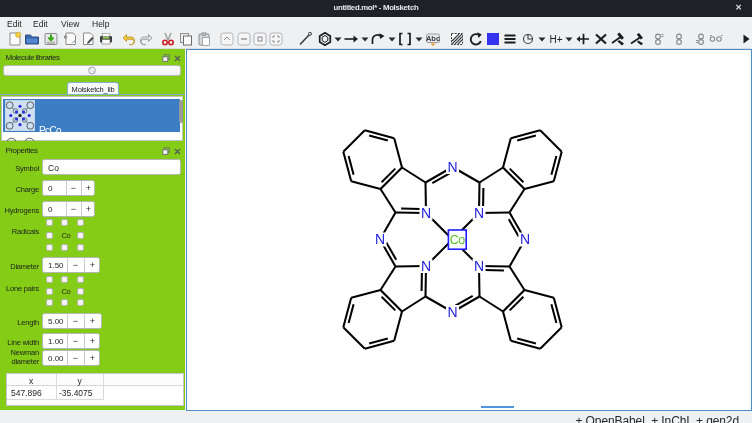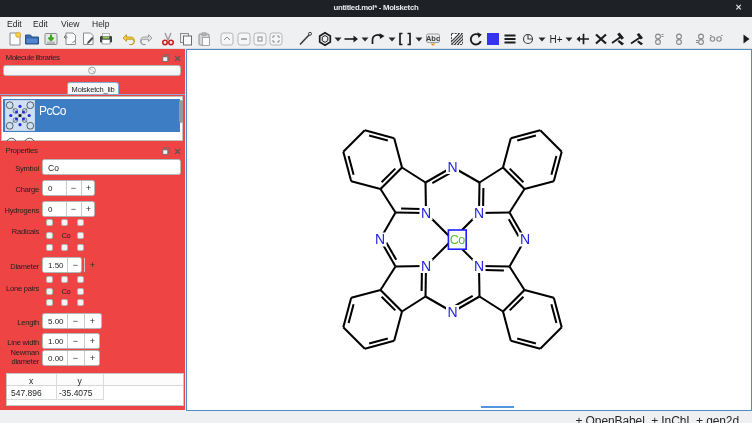--- a/index.html
+++ b/index.html
@@ -3,21 +3,21 @@
 * { margin:0; padding:0; box-sizing:border-box; }
 html,body { width:752px; height:423px; overflow:hidden; position:relative;
   font-family:"Liberation Sans",sans-serif; background:#eff0f1; }
 #titlebar { position:absolute; left:0; top:0; width:752px; height:26px; background:#1e2226; }
 #title { position:absolute; width:100%; text-align:center; top:3px; color:#e8eaec; font-size:7.8px; letter-spacing:-0.3px; font-weight:bold; }
 #tclose { position:absolute; right:10px; top:2.5px; color:#dfe1e3; font-size:8px; font-weight:bold; }
 #menubar { position:absolute; left:0; top:17px; width:752px; height:13px; background:#eff0f1; font-size:8.5px; color:#1d1f21; }
 #menubar span { position:absolute; top:2px; }
 #toolbar { position:absolute; left:0; top:30px; width:752px; height:19px; background:#eff0f1; border-bottom:1px solid #dcdddf; }
 .ti { position:absolute; top:1px; width:16px; height:16px; }
-#dock { position:absolute; left:0; top:49px; width:185px; height:361px; background:#ef4444; }
+#dock { position:absolute; left:0; top:49px; width:185px; height:361px; background:#84cc16; }
 .phead { position:absolute; left:1px; width:183px; height:14px; font-size:8px; letter-spacing:-0.45px; color:#232629; }
 .phead .t { position:absolute; left:4.5px; top:2px; }
 .btn { position:absolute; background:linear-gradient(#fdfdfd,#f2f2f3); border:1px solid #b6b8ba; border-radius:2.5px; }
 .spin { position:absolute; height:16px; background:#fff; border:1px solid #b4b6b8; border-radius:2.5px; font-size:8px; color:#1d1f21; }
 .spin .v { position:absolute; left:5px; top:3px; }
 .spin .m { position:absolute; top:0; bottom:0; border-left:1px solid #c8cacc; text-align:center; font-size:9px; color:#2a2c2e; }
 .lbl { position:absolute; font-size:7.5px; letter-spacing:-0.2px; color:#1d1f21; text-align:right; }
 .cb { position:absolute; width:7px; height:7px; background:#f4f4f5; border:1px solid #b4b6b8; border-radius:2px; }
 #canvas { position:absolute; left:186px; top:49px; width:565.5px; height:361.5px; background:#fff; border:1.5px solid #4e8cca; }
 #statusbar { position:absolute; left:0; top:410.5px; width:752px; height:12.5px; background:#eff0f1; }
@@ -245,21 +245,21 @@
 <circle cx="24.2" cy="15.5" r="1.6" fill="#2a2ae0"></circle>
 <circle cx="15.0" cy="24.7" r="1.6" fill="#2a2ae0"></circle>
 <circle cx="5.8" cy="15.5" r="1.6" fill="#2a2ae0"></circle>
 <circle cx="15.0" cy="6.3" r="1.6" fill="#2a2ae0"></circle>
 <circle cx="18.5" cy="19.0" r="1.5" fill="#2a2ae0"></circle>
 <circle cx="11.5" cy="19.0" r="1.5" fill="#2a2ae0"></circle>
 <circle cx="11.5" cy="12.0" r="1.5" fill="#2a2ae0"></circle>
 <circle cx="18.5" cy="12.0" r="1.5" fill="#2a2ae0"></circle>
 <circle cx="15" cy="15.5" r="1.5" fill="#101214"></circle>
      </svg>
-     <span style="position:absolute; left:36px; top:5px; color:#fff; font-size:12px; letter-spacing:-0.6px">PcCo</span>
+     <span style="position:absolute; left:36px; top:26px; color:#fff; font-size:10px; letter-spacing:-0.6px">PcCo</span>
    </div>
    <div style="position:absolute; right:-0.5px; top:3px; width:3.5px; height:23px; background:#97999b; border-radius:2px"></div>
    <svg style="position:absolute; left:2px; top:37px" width="40" height="8">
 <path d="M3 7 a5 5 0 0 1 9 0" fill="none" stroke="#3a3c3e" stroke-width="0.8"></path>
 <path d="M21 7 a5 5 0 0 1 9 0" fill="none" stroke="#3a3c3e" stroke-width="0.8"></path>
    </svg>
  </div>
  <div class="phead" style="top:95px">
       <span class="t">Properties</span>
    <svg style="position:absolute; left:161px; top:3px" width="8" height="8" viewBox="0 0 8 8">
@@ -288,21 +288,21 @@
 <div class="cb" style="left:45.6px; top:170px"></div>
 <div class="cb" style="left:61.4px; top:170px"></div>
 <div class="cb" style="left:77.4px; top:170px"></div>
 <div class="cb" style="left:45.6px; top:182.5px"></div>
 <div class="cb" style="left:77.4px; top:182.5px"></div>
 <div class="cb" style="left:45.6px; top:195px"></div>
 <div class="cb" style="left:61.4px; top:195px"></div>
 <div class="cb" style="left:77.4px; top:195px"></div>
 <div class="lbl" style="left:59px; top:182px; width:14px; text-align:center">Co</div>
 <div class="lbl" style="left:-21px; top:213px; width:60px">Diameter</div>
-<div class="spin" style="left:42px; top:208px; width:40px">
+<div class="spin" style="left:42px; top:208px; width:58px">
       <span class="v">1.50</span>
       <div class="m" style="left:24px; width:16px; padding-top:2px">−</div>
       <div class="m" style="left:41px; width:16px; padding-top:2px">+</div>
     </div>
 <div class="lbl" style="left:-21px; top:235px; width:60px">Lone pairs</div>
 <div class="cb" style="left:45.6px; top:227px"></div>
 <div class="cb" style="left:61.4px; top:227px"></div>
 <div class="cb" style="left:77.4px; top:227px"></div>
 <div class="cb" style="left:45.6px; top:238.7px"></div>
 <div class="cb" style="left:77.4px; top:238.7px"></div>

